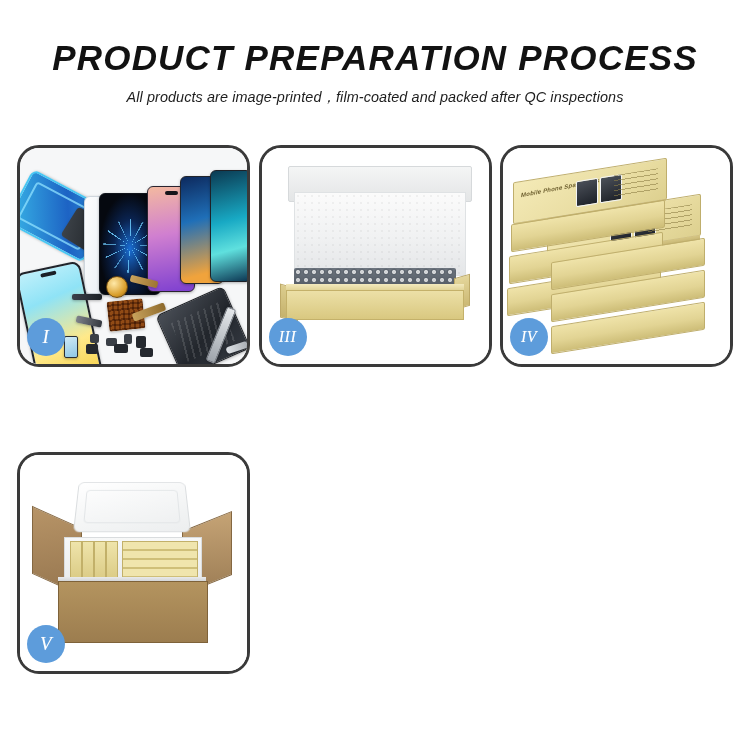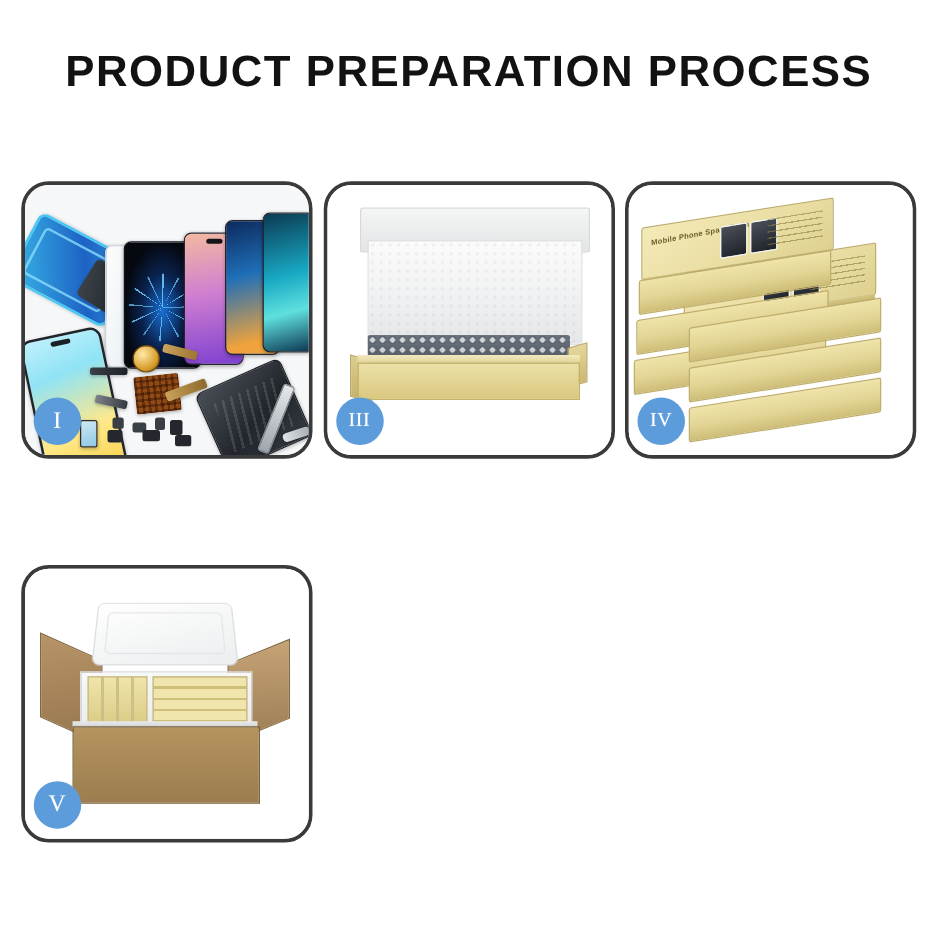--- a/index.html
+++ b/index.html
@@ -3,21 +3,21 @@
 <meta charset="utf-8">
 <style>
   html,body{margin:0;padding:0;}
   body{
     width:750px;height:750px;
     background:#ffffff;
     font-family:"Liberation Sans", sans-serif;
     overflow:hidden;
     position:relative;
   }
-  .page{width:750px;height:750px;position:relative;}
+  .page{width:750px;height:750px;position:relative;font-style:italic;}
 
   
   .header{padding-top:40px;text-align:center;}
   .title{
     font-size:35px;
     font-weight:700;
     letter-spacing:1.2px;
     color:#121212;
     font-family:"Liberation Sans", sans-serif;
     line-height:1.05;
@@ -353,20 +353,21 @@
   .c6-tapeA{position:absolute;left:42px;top:96px;width:18px;height:16px;background:#a1825d;opacity:.8;}
   .c6-tapeB{position:absolute;left:44px;top:152px;width:18px;height:14px;background:#a1825d;opacity:.8;}
 </style>
 </head>
 <body>
 
 <div class="page">
 
   <div class="header">
     <div class="title">PRODUCT PREPARATION PROCESS</div>
+    <div class="subtitle">All products are image-printed，film-coated and packed after QC inspections</div>
   </div>
 
   <div class="grid">
 
     <div class="card tinted">
       <div class="card-inner">
         <div class="scene">
           <div class="ph adh"></div>
           <div class="ph blkpan"></div>
           <div class="ph ph-glass"></div>

